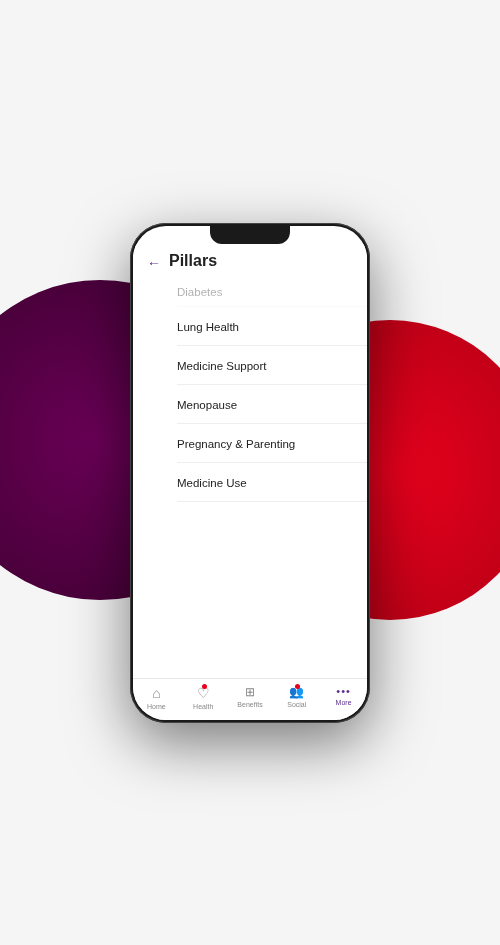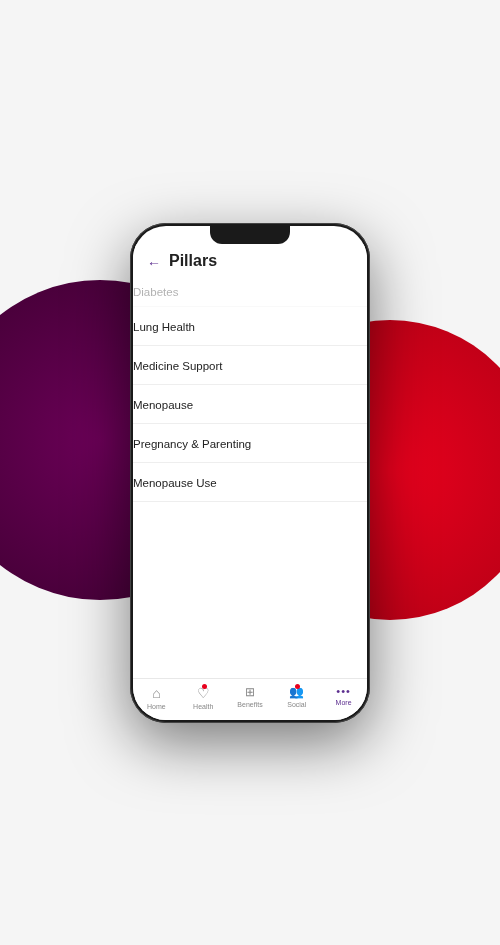--- a/index.html
+++ b/index.html
@@ -116,20 +116,21 @@
     .list-container {
       flex: 1;
       overflow: hidden;
     }
 
     .list-item {
       padding: 10px 0;
       border-bottom: 1px solid #eeeeee;
       background: #fff;
       cursor: pointer;
+      margin-left: 44px;
     }
 
     .list-item:first-child {
       opacity: 0.4;
       padding-top: 6px;
       padding-bottom: 6px;
     }
 
     .list-item-text {
       font-size: 11.5px;
@@ -214,21 +215,21 @@
           <div class="list-item">
             <span class="list-item-text">Medicine Support</span>
           </div>
           <div class="list-item">
             <span class="list-item-text">Menopause</span>
           </div>
           <div class="list-item">
             <span class="list-item-text">Pregnancy &amp; Parenting</span>
           </div>
           <div class="list-item">
-            <span class="list-item-text">Menopause Use</span>
+            <span class="list-item-text">Medicine Use</span>
           </div>
         </div>
 
         <div class="bottom-nav">
           <div class="nav-item">
             <span class="nav-icon">⌂</span>
             <span class="nav-label">Home</span>
           </div>
           <div class="nav-item">
             <div class="nav-dot"></div>

